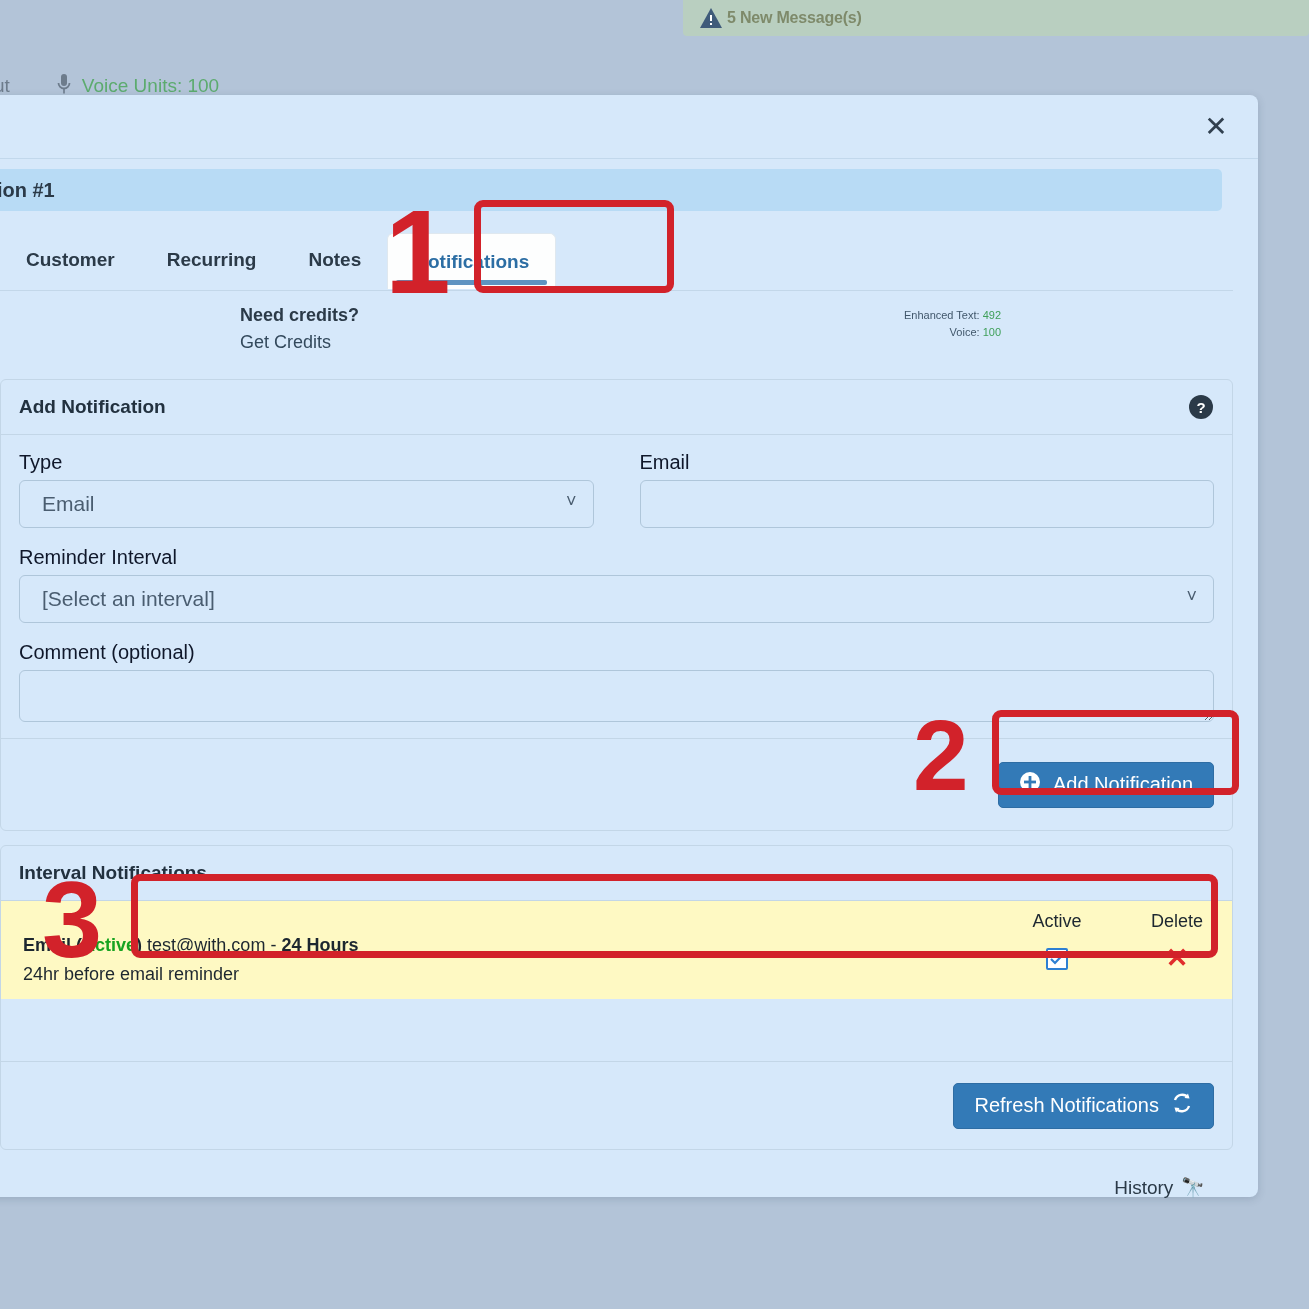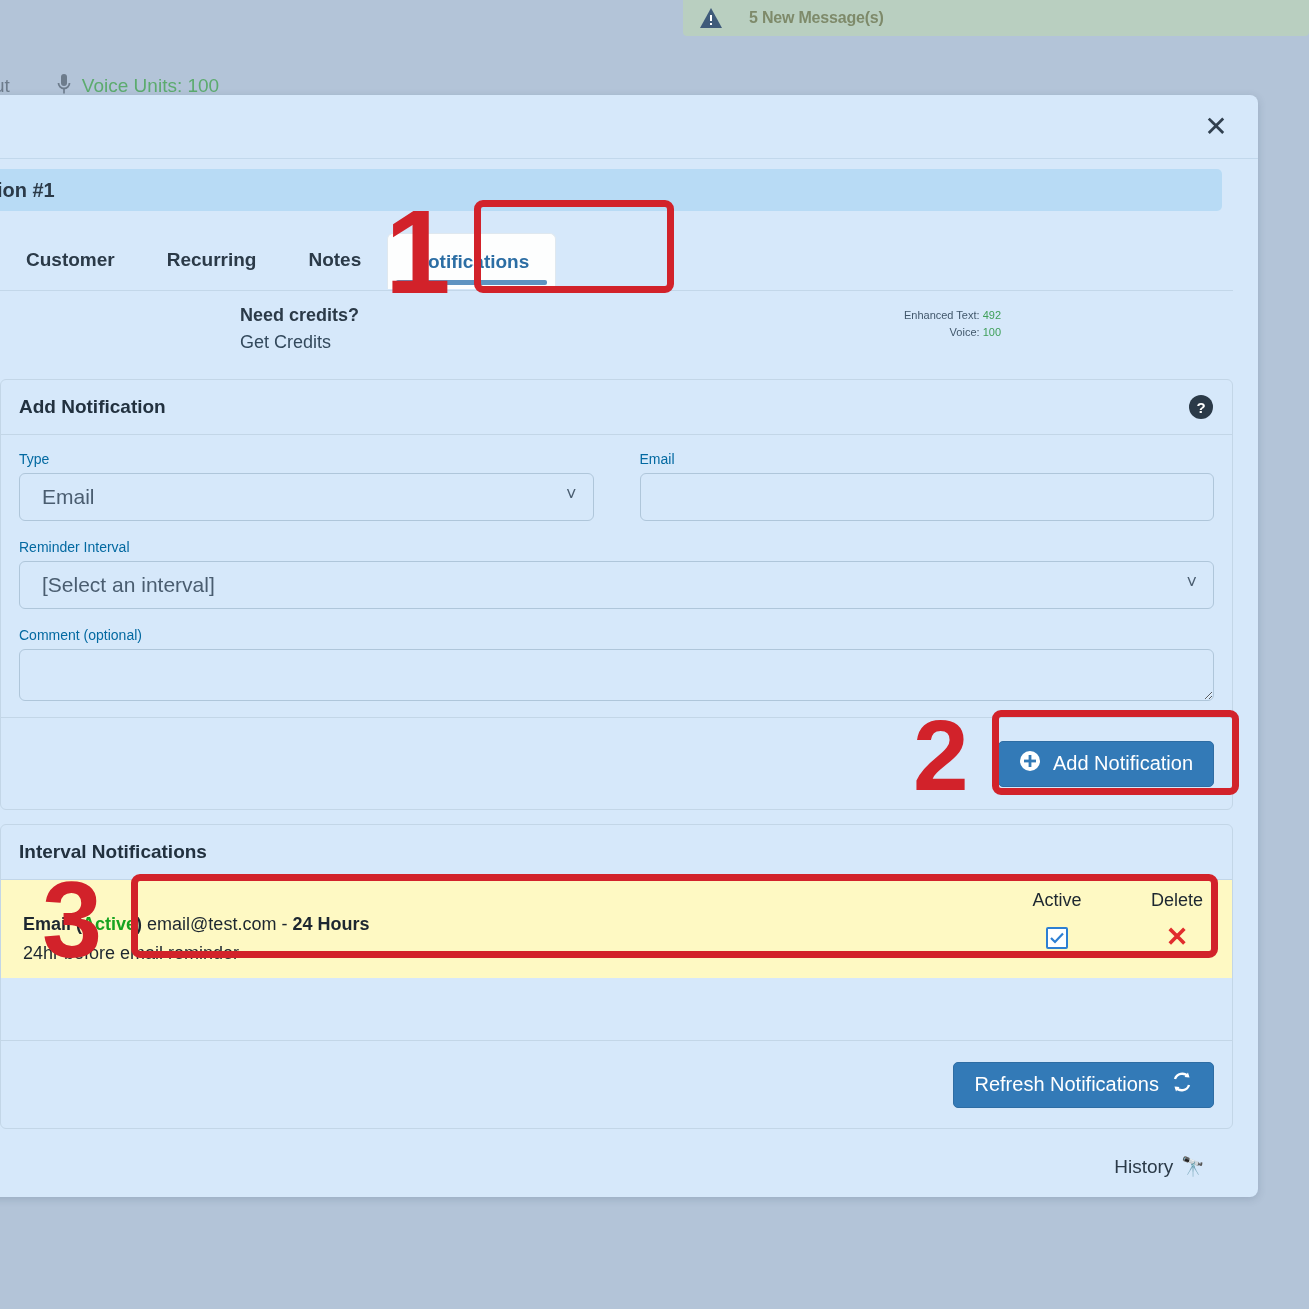--- a/index.html
+++ b/index.html
@@ -14,21 +14,21 @@
   #root { position: relative; width: 1309px; height: 1309px; }
 
   
   .page-topbar {
     position: absolute; left: 0; top: 0; width: 1309px; height: 60px;
     background: #b3c4d8;
   }
   .msg-banner {
     position: absolute; left: 683px; top: 0; width: 626px; height: 36px;
     background: #b9cfc0;
-    display: flex; align-items: center; gap: 26px;
+    display: flex; align-items: center; gap: 4px;
     padding-left: 16px;
     border-radius: 0 0 4px 4px;
   }
   .msg-banner .txt {
     font-size: 16px; color: #7e8a6a; font-weight: 600;
     letter-spacing: -0.2px;
   }
   .warn-tri { display:block; }
 
   .page-subbar {
@@ -169,21 +169,21 @@
     height: 55px; display: flex; align-items: center;
     padding: 0 18px;
     border-bottom: 1px solid #c3d6e7;
     justify-content: space-between;
   }
   .card-head .title { font-size: 19px; font-weight: bold; color: #22313f; }
   .help-ico { cursor: pointer; display: block; }
 
   .card-body { padding: 16px 18px 12px 18px; }
 
-  .field-label { font-size: 14px; color: #0369a1; margin-bottom: 6px; }
+  .field-label { font-size: 20px; color: #0f172a; margin-bottom: 6px; }
   .row2 { display: flex; gap: 46px; }
   .col { flex: 1; }
 
   .input, .select, .textarea {
     width: 100%;
     border: 1px solid #afc6da;
     border-radius: 6px;
     background: #d6e8fa;
     color: #4a5d70;
     font-size: 21px;
@@ -489,21 +489,21 @@
                     <path d="M1 6 L5 10 L13 1.5" fill="none" stroke="#2d7fd3" stroke-width="2.2"></path>
                   </svg>
                 </span>
               </div>
               <div class="cell">
                 <span class="del-x">✕</span>
               </div>
             </div>
             <div class="notif-line1">
               <b>Email</b><b>&nbsp;(</b><span class="active-tag">Active</span><b>)</b>
-              <span>email@test.com</span><span> - </span><b>24 Hours</b>
+              <span>test@with.com</span><span> - </span><b>24 Hours</b>
             </div>
             <div class="notif-line2">24hr before email reminder</div>
           </div>
           <div class="notif-blank"></div>
         </div>
         <div class="card-foot" style="height:88px;">
           <button class="btn-blue">
             <span>Refresh Notifications</span>
             <span>
               <svg width="22" height="22" viewBox="0 0 22 22">

